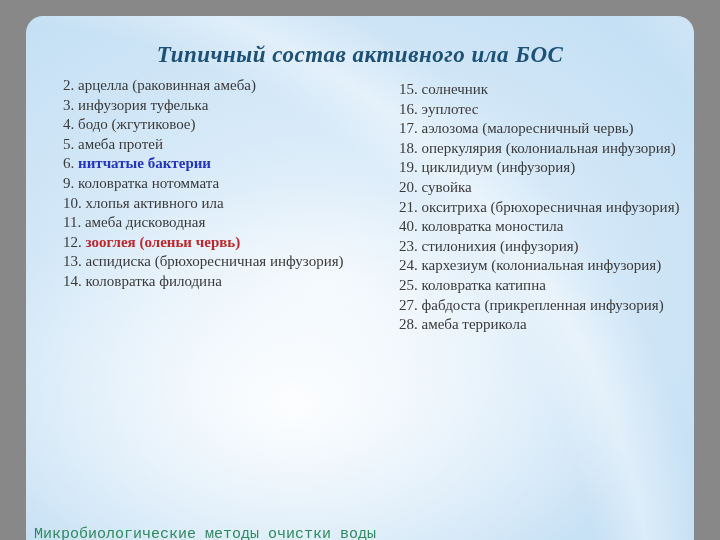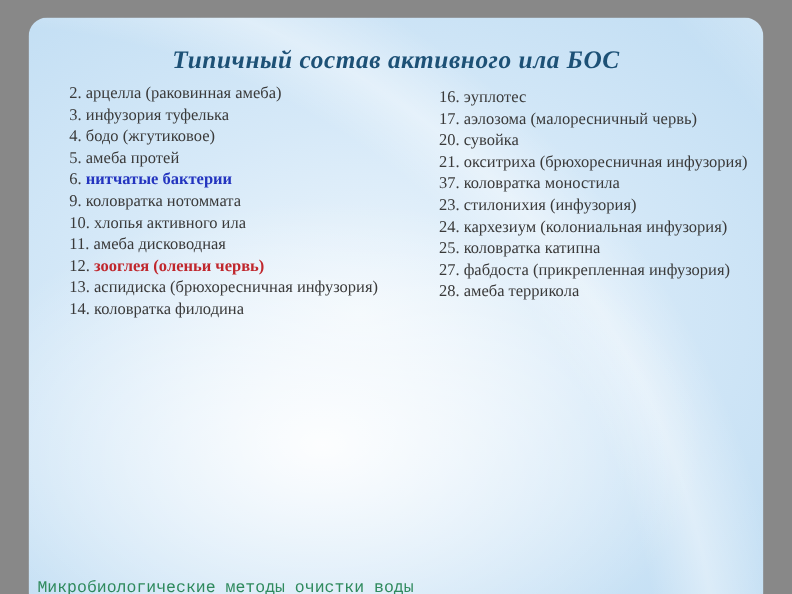--- a/index.html
+++ b/index.html
@@ -59,25 +59,28 @@
       <div class="item default"><span class="num">5. </span><span class="txt">амеба протей</span></div>
       <div class="item blue"><span class="num">6. </span><span class="txt">нитчатые бактерии</span></div>
       <div class="item default"><span class="num">9. </span><span class="txt">коловратка нотоммата</span></div>
       <div class="item default"><span class="num">10. </span><span class="txt">хлопья активного ила</span></div>
       <div class="item default"><span class="num">11. </span><span class="txt">амеба дисководная</span></div>
       <div class="item red"><span class="num">12. </span><span class="txt">зооглея (оленьи червь)</span></div>
       <div class="item default"><span class="num">13. </span><span class="txt">аспидиска (брюхоресничная инфузория)</span></div>
       <div class="item default"><span class="num">14. </span><span class="txt">коловратка филодина</span></div>
     </div>
   <div class="col col-right">
+      <div class="item default"><span class="num">15. </span><span class="txt">солнечник</span></div>
       <div class="item default"><span class="num">16. </span><span class="txt">эуплотес</span></div>
       <div class="item default"><span class="num">17. </span><span class="txt">аэлозома (малоресничный червь)</span></div>
+      <div class="item default"><span class="num">18. </span><span class="txt">оперкулярия (колониальная инфузория)</span></div>
+      <div class="item default"><span class="num">19. </span><span class="txt">циклидиум (инфузория)</span></div>
       <div class="item default"><span class="num">20. </span><span class="txt">сувойка</span></div>
       <div class="item default"><span class="num">21. </span><span class="txt">окситриха (брюхоресничная инфузория)</span></div>
-      <div class="item default"><span class="num">37. </span><span class="txt">коловратка моностила</span></div>
+      <div class="item default"><span class="num">40. </span><span class="txt">коловратка моностила</span></div>
       <div class="item default"><span class="num">23. </span><span class="txt">стилонихия (инфузория)</span></div>
       <div class="item default"><span class="num">24. </span><span class="txt">кархезиум (колониальная инфузория)</span></div>
       <div class="item default"><span class="num">25. </span><span class="txt">коловратка катипна</span></div>
       <div class="item default"><span class="num">27. </span><span class="txt">фабдоста (прикрепленная инфузория)</span></div>
       <div class="item default"><span class="num">28. </span><span class="txt">амеба террикола</span></div>
     </div>
   <div class="footer">Микробиологические методы очистки воды</div>
 </div>
 
 </body></html>

